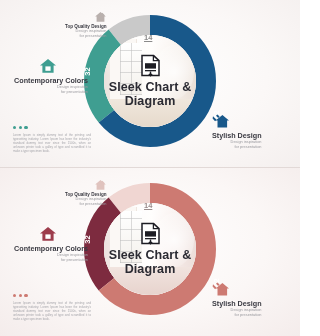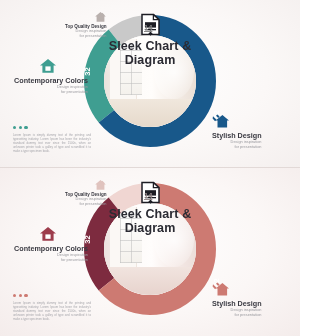--- a/index.html
+++ b/index.html
@@ -28,29 +28,29 @@
   .photo .floor{position:absolute;left:0;right:0;bottom:0;height:28px;
                 background:linear-gradient(180deg,#f0e7dd 0%,#e6d9cb 100%);}
   .photo .glow{position:absolute;right:2px;top:10px;width:40px;height:54px;border-radius:50%;
                background:radial-gradient(circle,rgba(255,255,255,.85),rgba(255,255,255,0));}
   .alt .photo{background:
       linear-gradient(180deg, rgba(255,255,255,0.55) 0%, rgba(255,255,255,0.0) 45%),
       linear-gradient(90deg,#ece1de 0%,#f4eae7 14%,#fdfaf9 30%,#fffdfc 52%,#f7ece9 74%,#ecdeda 100%);}
   .alt .photo .floor{background:linear-gradient(180deg,#f1e4df 0%,#e7d3cd 100%);}
 
   .center-block{position:absolute;left:0;right:0;top:0;bottom:0;display:flex;flex-direction:column;
-                align-items:center;z-index:6;}
+                align-items:center;justify-content:center;z-index:6;}
   .doc-icon{width:19px;height:23px;margin-bottom:3px;}
   .center-title{font-size:12.5px;line-height:14px;font-weight:bold;color:#2b2b33;text-align:center;
                 letter-spacing:0.1px;width:98px;}
 
   .arcval{position:absolute;z-index:7;font-size:7.5px;font-weight:bold;color:#ffffff;}
   .v-main{right:-2px;bottom:30px;transform:rotate(-90deg);}
   .v-second{left:1px;top:54px;transform:rotate(-90deg);}
-  .v-third{left:62px;top:10px;color:#8a8a8a;text-decoration:underline;}
+  .v-third{left:62px;top:20px;color:#8a8a8a;text-decoration:underline;}
   .alt .v-third{color:#9b8d8d;}
 
   
   .callout{position:absolute;z-index:20;}
   .callout .ic{width:18px;height:16px;display:block;margin:0 auto 1px;}
   .callout .ttl{font-size:7.2px;font-weight:bold;color:#3a3a42;white-space:nowrap;}
   .callout .sub{font-size:3.9px;line-height:4.6px;color:#9a9a9f;white-space:nowrap;}
 
   .c-top{left:65px;top:11px;text-align:right;}
   .c-top .ic{margin:0 0 1px auto;width:13px;height:12px;}

